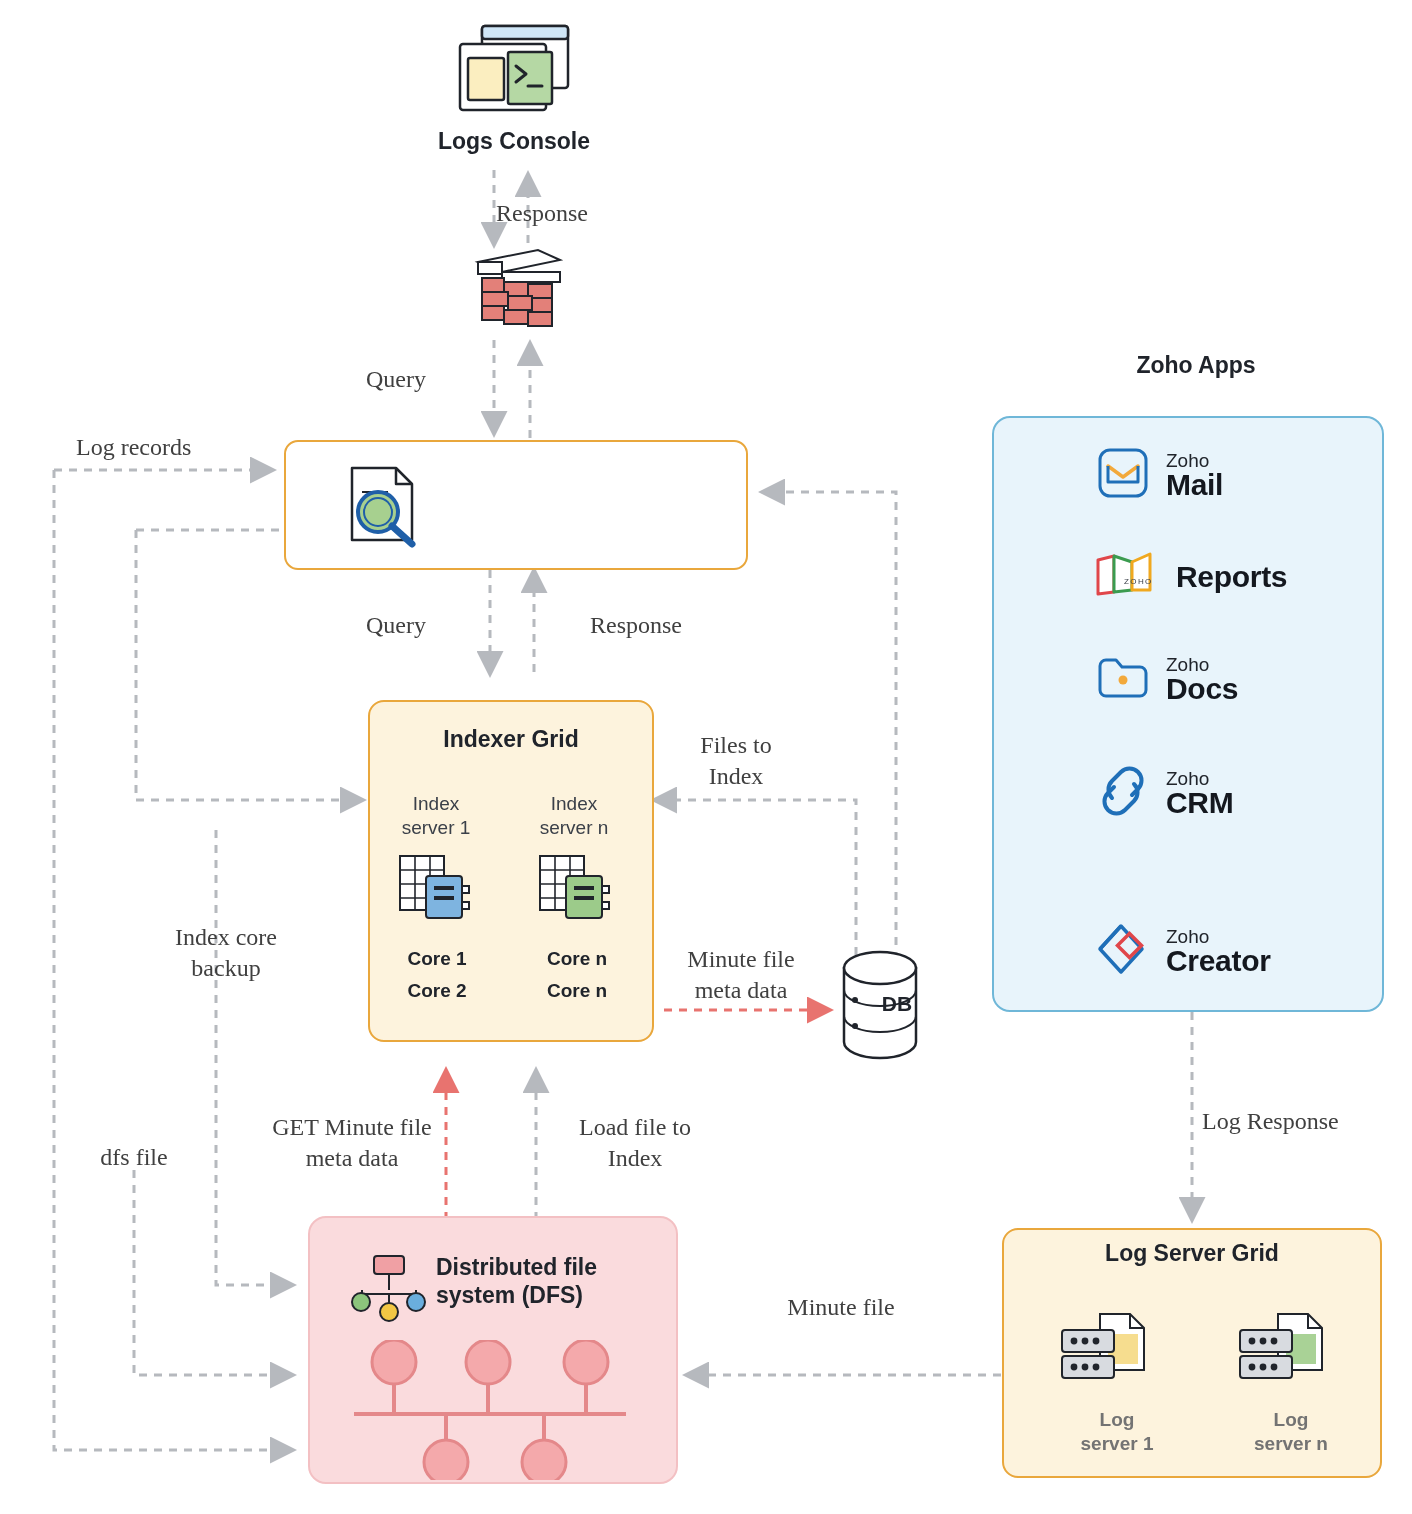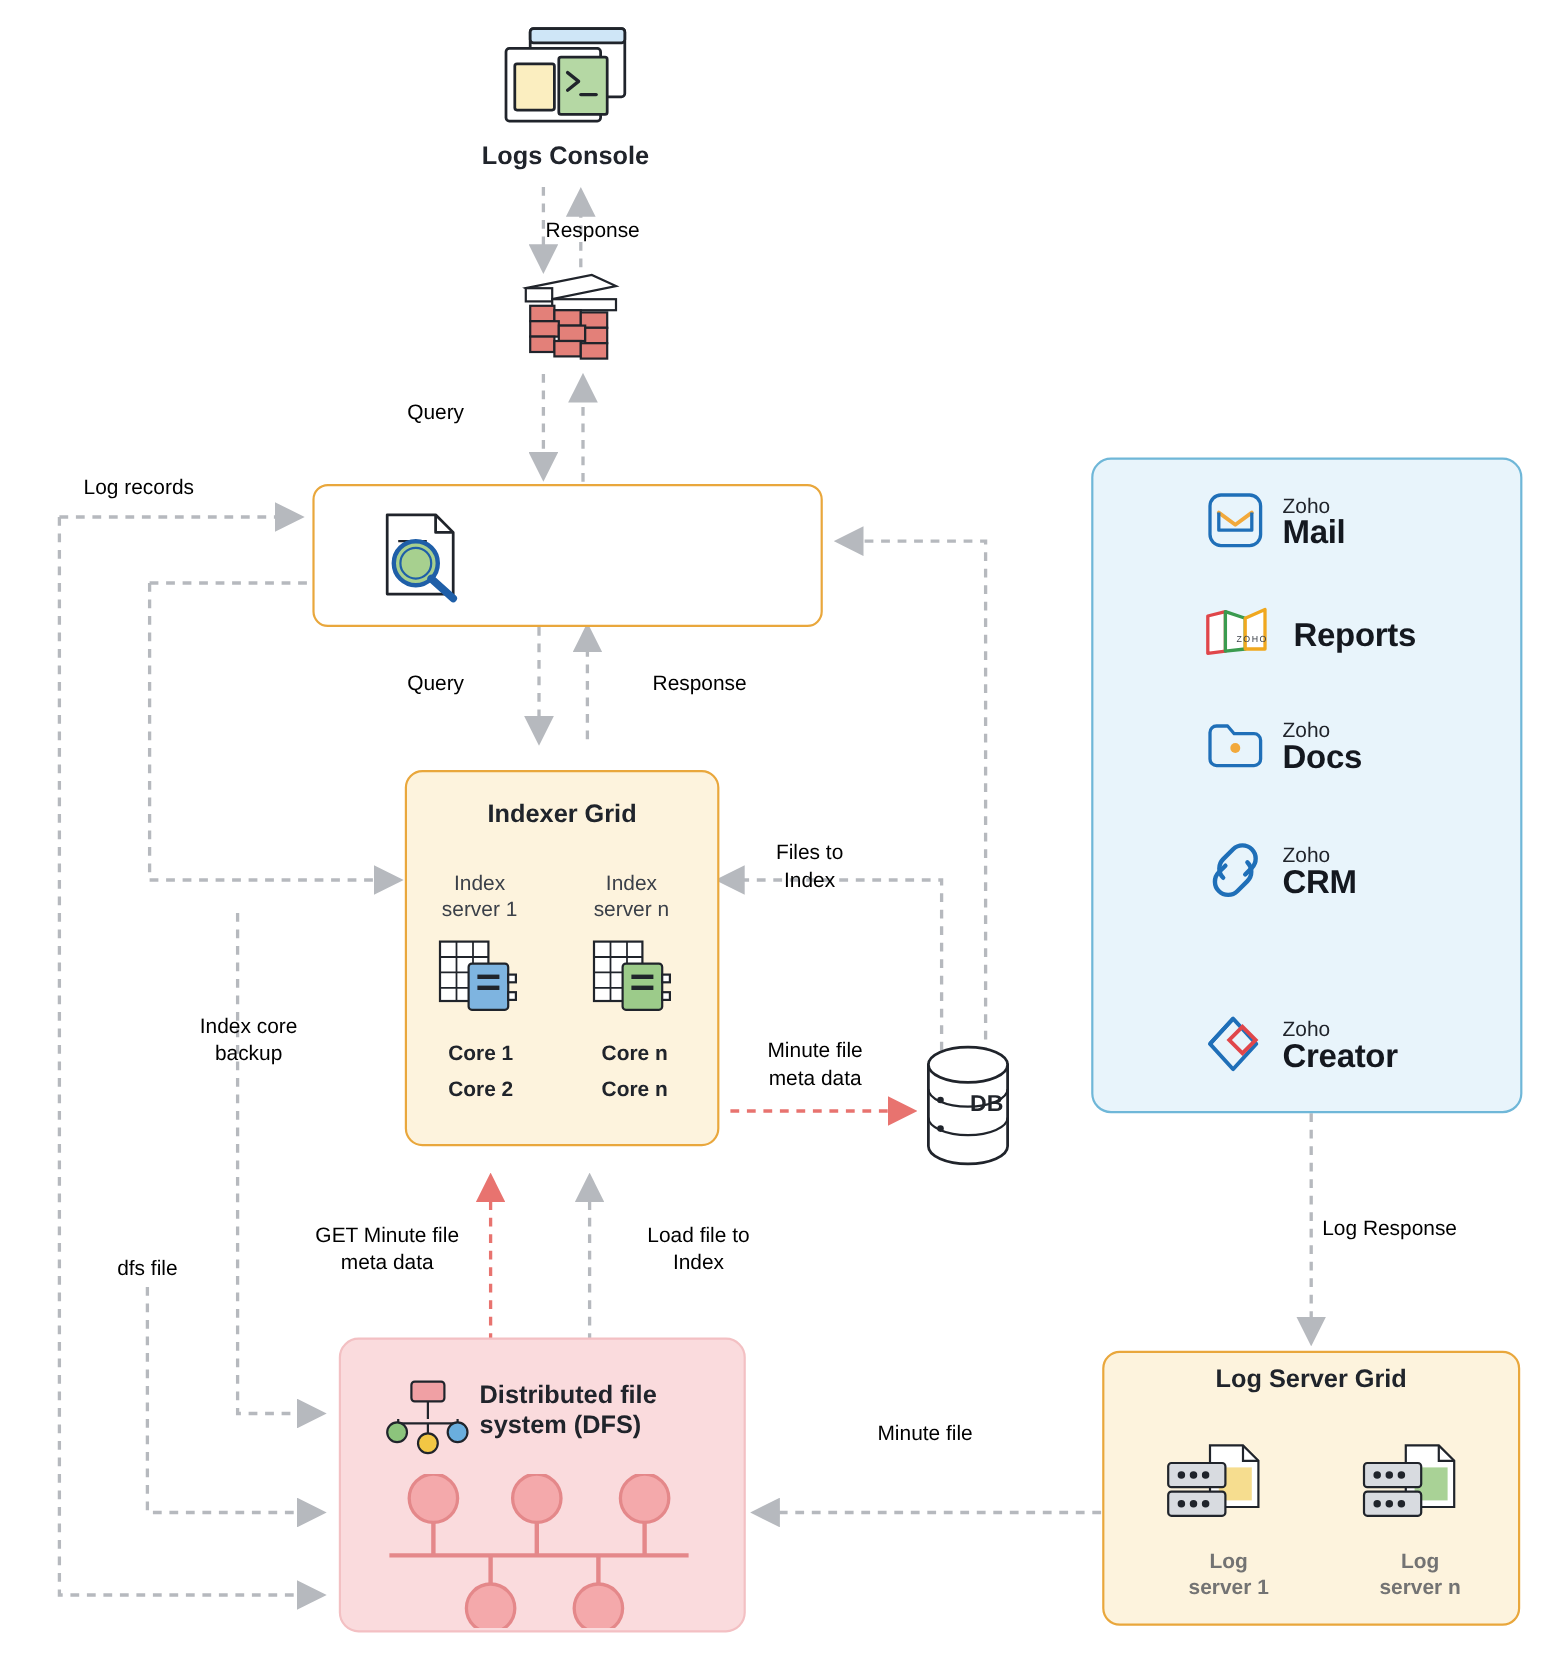--- a/index.html
+++ b/index.html
@@ -105,25 +105,26 @@
     position: absolute;
     font-size: 19px;
     font-weight: bold;
     color: #737373;
     text-align: center;
     line-height: 1.25;
     white-space: pre-line;
   }
   .edge-lbl {
     position: absolute;
-    font-size: 19px;
-    color: #000000;
+    font-size: 24px;
+    color: #404040;
     text-align: center;
     line-height: 1.3;
     white-space: pre-line;
+    font-family: Liberation Serif, serif;
   }
   .db-text {
     position: absolute;
     font-size: 21px;
     font-weight: bold;
     color: #20242b;
   }
 </style>
 </head>
 <body>
@@ -276,21 +277,21 @@
       <rect x="66" y="34" width="7" height="7" fill="#ffffff" stroke="#20242b" stroke-width="2"></rect>
       <rect x="66" y="50" width="7" height="7" fill="#ffffff" stroke="#20242b" stroke-width="2"></rect>
     </svg>
   </div>
 
   <div class="core-lbl" style="left:366px; top:948px; width:110px;">Core 1</div>
   <div class="core-lbl" style="left:366px; top:980px; width:110px;">Core 2</div>
   <div class="core-lbl" style="left:506px; top:948px; width:110px;">Core n</div>
   <div class="core-lbl" style="left:506px; top:980px; width:110px;">Core n</div>
 
-  <div class="edge-lbl" style="left:650px; top:764px; width:140px;">Files to
+  <div class="edge-lbl" style="left:650px; top:730px; width:140px;">Files to
 Index</div>
   <div class="edge-lbl" style="left:640px; top:944px; width:170px;">Minute file
 meta data</div>
   <div class="edge-lbl" style="left:120px; top:922px; width:180px;">Index core
 backup</div>
   <div class="edge-lbl" style="left:48px; top:1142px; width:140px;">dfs file</div>
   <div class="edge-lbl" style="left:236px; top:1112px; width:200px;">GET Minute file
 meta data</div>
   <div class="edge-lbl" style="left:534px; top:1112px; width:170px;">Load file to
 Index</div>
@@ -376,20 +377,21 @@
       <circle cx="29" cy="57" r="3.4" fill="#20242b"></circle>
       <circle cx="40" cy="57" r="3.4" fill="#20242b"></circle>
     </svg>
   </div>
 
   <div class="srv-lbl" style="left:1036px; top:1408px; width:130px;">Log
 server 1</div>
   <div class="srv-lbl" style="left:1210px; top:1408px; width:130px;">Log
 server n</div>
 
+  <div class="title-lbl" style="left:1010px; top:352px; width:340px;">Zoho Apps</div>
   <div class="box box-zoho" style="left:976px; top:416px; width:392px; height:596px;"></div>
 
   <div class="zoho-row" style="left:1078px; top:444px;">
     <span>
       <svg width="58" height="58" viewBox="0 0 58 58">
         <path d="M6,16 a10,10 0 0 1 10,-10 L42,6 a10,10 0 0 1 10,10 L52,42 a10,10 0 0 1 -10,10 L16,52 a10,10 0 0 1 -10,-10 z" fill="none" stroke="#1f6fb8" stroke-width="3"></path>
         <path d="M14,22 L29,33 L44,22" fill="none" stroke="#f2a93b" stroke-width="3.5" stroke-linejoin="round" stroke-linecap="round"></path>
         <path d="M14,22 L14,38 L44,38 L44,22" fill="none" stroke="#1f6fb8" stroke-width="3" stroke-linejoin="round"></path>
       </svg>
     </span>

